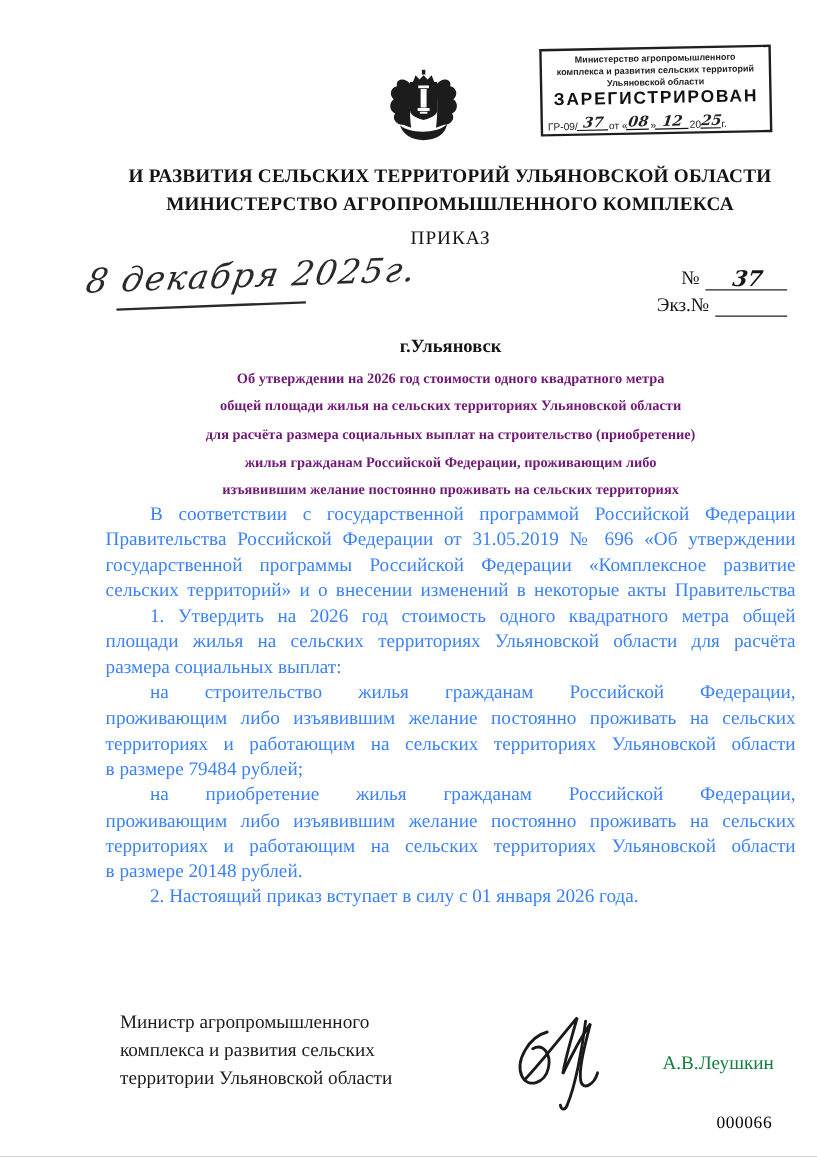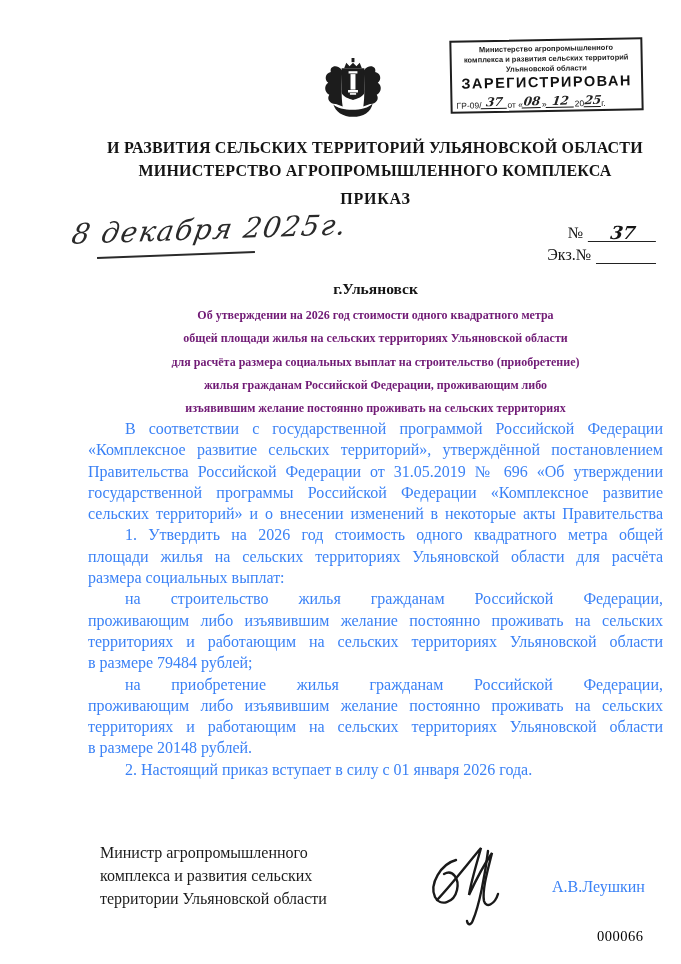--- a/index.html
+++ b/index.html
@@ -20,21 +20,21 @@
   .stamp-cell { display:inline-block; border-bottom:1px solid #111; text-align:center;
     font:italic bold 12px/1 "DejaVu Serif", serif; transform:skewX(-8deg); }
   .c-num { width:26px; } .c-day { width:19px; } .c-month { width:28px; } .c-year { width:17px; }
   
   .emblem { position:absolute; left:322px; top:58px; width:62px; height:64px; }
   
   .ministry { position:absolute; left:58px; top:137px; width:634px; text-align:center;
     font-weight:bold; font-size:16px; line-height:22.5px; letter-spacing:0.2px; color:#141414; }
   .ministry { width:600px; }
   .doc-type { position:absolute; left:88px; top:190px; width:575px; text-align:center;
-    font-weight:bold; font-size:16px; letter-spacing:0.8px; color:#141414; }
+    font-weight:normal; font-size:16px; letter-spacing:0.8px; color:#141414; }
   
   .hw-date { position:absolute; left:72px; top:213px; font:italic 28px "DejaVu Serif", serif;
     transform:rotate(-2deg) skewX(-12deg); letter-spacing:1.5px; color:#2a2a2a; white-space:nowrap; }
   .hw-underline { position:absolute; left:97px; top:254px; width:158px; height:2px; background:#2a2a2a; transform:rotate(-2.2deg); }
   .num-block { position:absolute; right:24px; top:224px; display:flex; flex-direction:column; align-items:flex-end; font-size:16px; color:#161616; }
   .num-row { display:flex; align-items:flex-end; margin-bottom:4px; }
   .num-label { margin-right:6px; }
   .num-cell { display:inline-block; border-bottom:1.5px solid #222; text-align:center;
     font:italic bold 18px/0.9 "DejaVu Serif", serif; transform:skewX(-8deg); }
   .cell-no { width:68px; } .cell-copy { width:60px; height:14px; }
@@ -42,21 +42,21 @@
   
   .order-title { position:absolute; left:88px; top:304px; width:575px;
     font-weight:bold; font-size:12px; line-height:23.3px; color:#701a75; }
   .order-title > div { text-align:center; }
   .order-body { position:absolute; left:88px; top:418px; width:575px; font-size:16px; line-height:21.3px; color:#3b82f6; }
   .order-body .j { text-align:justify; text-align-last:justify; }
   .order-body .ind { text-indent:37px; }
   
   .sig-position { position:absolute; left:100px; top:841px; width:250px; font-size:16px; line-height:23px; color:#1b1b1b; }
   .sig-mark { position:absolute; left:425px; top:840px; width:92px; height:102px; }
-  .sig-name { position:absolute; left:552px; top:878px; font-size:16px; color:#3b82f6; }
+  .sig-name { position:absolute; left:552px; top:878px; font-size:16px; color:#15803d; }
   .page-number { position:absolute; left:597px; top:928px; font-size:14.5px; letter-spacing:0.5px; color:#000000; }
 </style>
 </head>
 <body>
 
 <div class="page">
 
   <div class="stamp">
     <div class="stamp-org">
         <div class="">Министерство агропромышленного</div>
@@ -122,21 +122,20 @@
   <div class="order-title">
       <div class="">Об утверждении на 2026 год стоимости одного квадратного метра</div>
       <div class="">общей площади жилья на сельских территориях Ульяновской области</div>
       <div class="">для расчёта размера социальных выплат на строительство (приобретение)</div>
       <div class="">жилья гражданам Российской Федерации, проживающим либо</div>
       <div class="">изъявившим желание постоянно проживать на сельских территориях</div>
     </div>
 
   <div class="order-body">
       <div class="ind j">В соответствии с государственной программой Российской Федерации</div>
-      <div class="j">«Комплексное развитие сельских территорий», утверждённой постановлением</div>
       <div class="j">Правительства Российской Федерации от 31.05.2019 № 696 «Об утверждении</div>
       <div class="j">государственной программы Российской Федерации «Комплексное развитие</div>
       <div class="j">сельских территорий» и о внесении изменений в некоторые акты Правительства</div>
       <div class="ind j">1. Утвердить на 2026 год стоимость одного квадратного метра общей</div>
       <div class="j">площади жилья на сельских территориях Ульяновской области для расчёта</div>
       <div class="">размера социальных выплат:</div>
       <div class="ind j">на строительство жилья гражданам Российской Федерации,</div>
       <div class="j">проживающим либо изъявившим желание постоянно проживать на сельских</div>
       <div class="j">территориях и работающим на сельских территориях Ульяновской области</div>
       <div class="">в размере 79484 рублей;</div>

